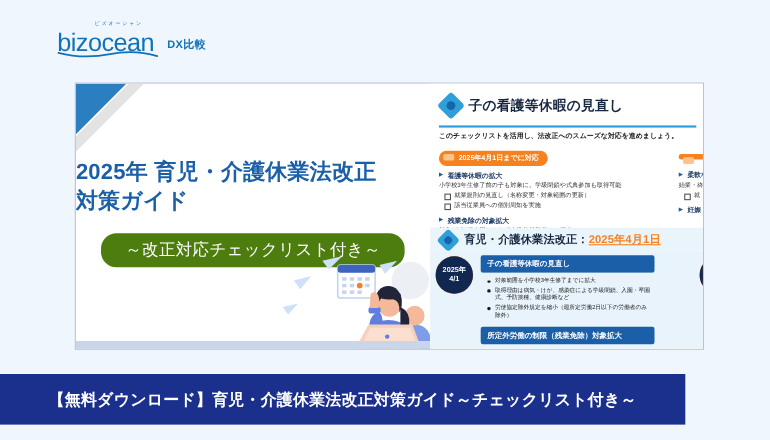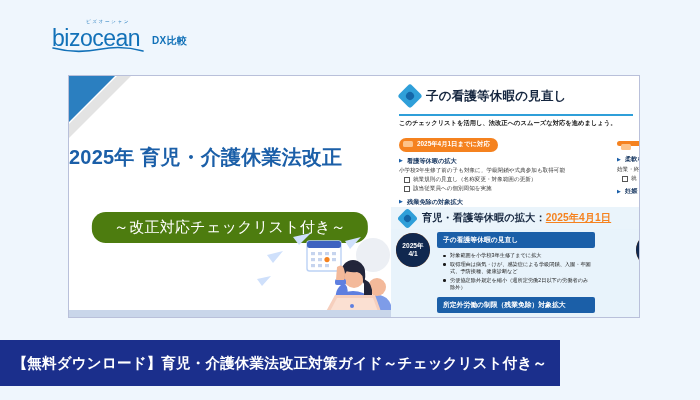--- a/index.html
+++ b/index.html
@@ -158,21 +158,21 @@
     content: ""; position: absolute; left: 2px; top: 2.5px; width: 2.6px; height: 2.6px;
     background: #1a1a1a; border-radius: 50%;
   }
   .mid-ft {
     background: #1b5fa8; color: #fff; font-size: 6.8px; font-weight: 700;
     padding: 3px 6px; border-radius: 2px; margin-top: 2px;
   }
 
   
   .banner {
-    position: absolute; left: 0; top: 340px; width: 560px; height: 46px;
+    position: absolute; left: 0; top: 340px; width: 623px; height: 46px;
     background: #1b2f8c; display: flex; align-items: center; justify-content: center;
   }
   .banner-text {
     color: #ffffff; font-size: 14.5px; font-weight: 700; letter-spacing: 0.2px; white-space: nowrap;
   }
 </style>
 </head>
 <body>
 
 <div class="page">
@@ -193,20 +193,21 @@
     <div class="card-corner">
       <svg width="70" height="70" viewBox="0 0 70 70">
         <polygon points="0,0 46,0 0,46" fill="#2b7fc0"></polygon>
         <polygon points="48,0 62,0 0,62 0,48" fill="#e3e3e3"></polygon>
       </svg>
     </div>
 
     <div class="hero">
       <div class="hero-title">
         <div>2025年 育児・介護休業法改正</div>
+        <div>対策ガイド</div>
       </div>
       <div class="hero-btn">～改正対応チェックリスト付き～</div>
 
       <div class="hero-illus">
         <svg width="150" height="90" viewBox="0 0 150 90">
 
           <g fill="#cfe0fb">
             <polygon points="18,26 34,22 24,34"></polygon>
             <polygon points="44,8 62,4 50,16"></polygon>
             <polygon points="8,50 22,47 13,57"></polygon>
@@ -290,21 +291,21 @@
             <div>
               <div class="cl-h">妊娠・</div>
             </div>
           </div>
 
         </div>
       </div>
 
       <div class="band">
         <div class="diamond"></div>
-        <div class="band-text"><span>育児・看護等休暇の拡大：</span><span class="band-date">2025年4月1日</span></div>
+        <div class="band-text"><span>育児・介護休業法改正：</span><span class="band-date">2025年4月1日</span></div>
       </div>
 
       <div class="lower">
 
         <div class="badge-stack col-l">
           <div class="badge badge-top">育児</div>
           <div class="badge badge-bot">
             <span><span>2025年</span><br><span>4/1</span></span>
           </div>
         </div>

